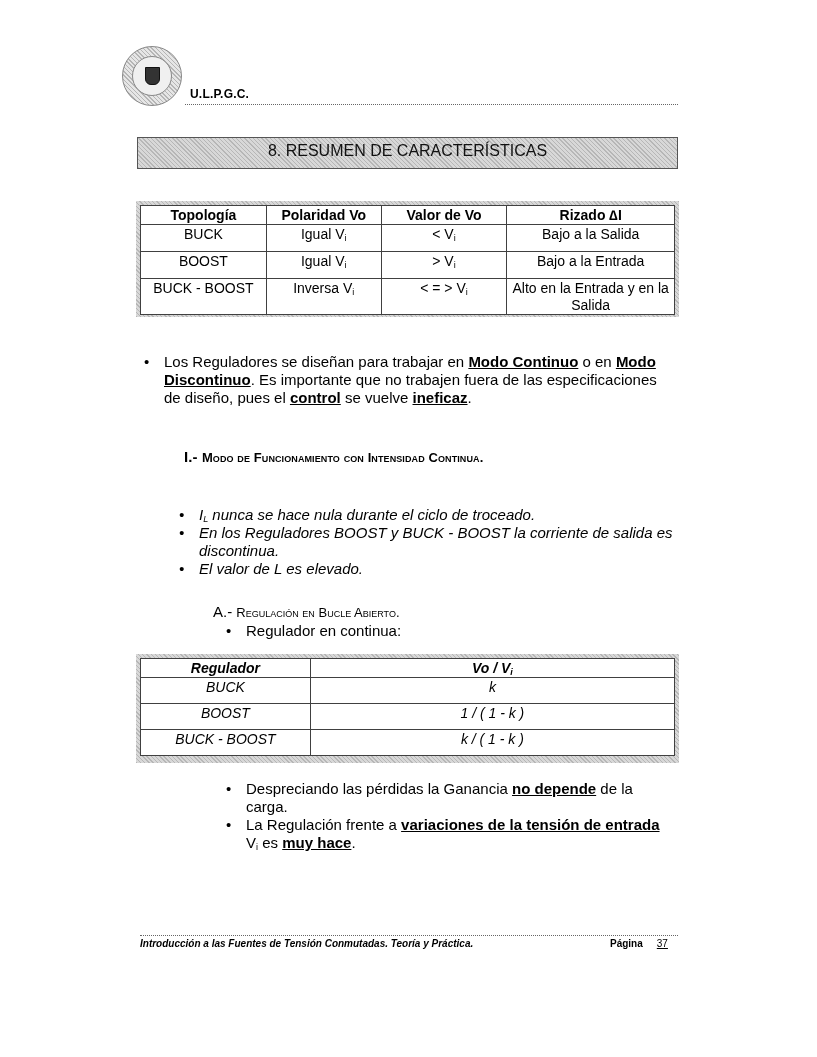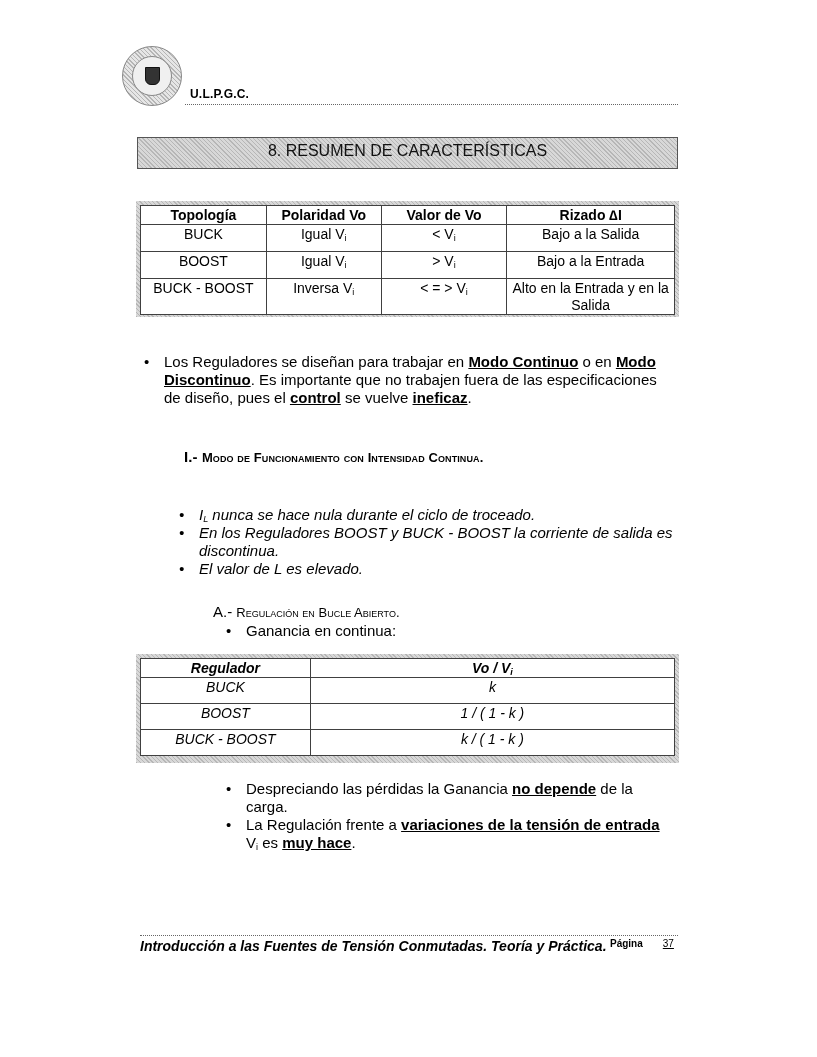--- a/index.html
+++ b/index.html
@@ -45,23 +45,23 @@
   ul.b { list-style:none; margin:0; padding:0; position:absolute; font-size:15px; line-height:18px; }
   ul.b li { position:relative; padding-left:24px; }
   ul.b li::before { content:"•"; position:absolute; left:4px; top:0; }
   .heading1 { left:140px; top:448px; font-size:13px; font-weight:bold; font-variant:small-caps; letter-spacing:0.1px;margin-left:44px; }
   .heading1 .cap { font-size:15px; }
   .heading2 { left:175px; top:603px; font-size:13px; font-variant:small-caps;margin-left:38px; }
   .heading2 .cap { font-size:15px; }
 
   
   .frule { left:140px; top:935px; width:538px; height:1px; border-top:1px dotted #666; }
-  .footer-title { left:140px; top:938px; font-size:14px; font-weight:bold; font-style:italic; }
+  .footer-title { left:140px; top:938px; font-size:10px; font-weight:bold; font-style:italic; }
   .footer-page { left:610px; top:938px; font-size:10px; font-weight:bold; }
-  .footer-page .num { font-weight:normal; margin-left:20px;text-decoration:underline; }
+  .footer-page .num { font-weight:normal; margin-left:14px;text-decoration:underline; }
 </style>
 </head>
 <body>
 
 <div class="abs logo">
   <div class="ring"></div>
   <div class="shield"></div>
 </div>
 <div class="abs org">U.L.P.G.C.</div>
 <div class="abs hrule"></div>
@@ -119,21 +119,21 @@
 <ul class="b" style="left:175px;top:506px;width:505px;font-style:italic;">
   <li><span>I</span><sub>L</sub><span> nunca se hace nula durante el ciclo de troceado.</span></li>
   <li>En los Reguladores BOOST y BUCK - BOOST la corriente de salida es discontinua.</li>
   <li>El valor de L es elevado.</li>
 </ul>
 
 <div class="abs heading2">
   <span class="cap">A.- </span><span>Regulación en Bucle Abierto.</span>
 </div>
 <ul class="b" style="left:222px;top:622px;width:400px;">
-  <li>Ganancia en continua:</li>
+  <li>Regulador en continua:</li>
 </ul>
 
 <div class="abs hatch" style="left:136px;top:654px;width:543px;height:109px;"></div>
 <table class="t" id="tbl2" style="background:#fff;font-style:italic;">
   <colgroup>
       <col class="c1">
       <col class="c2">
     </colgroup>
   <thead>
     <tr>

